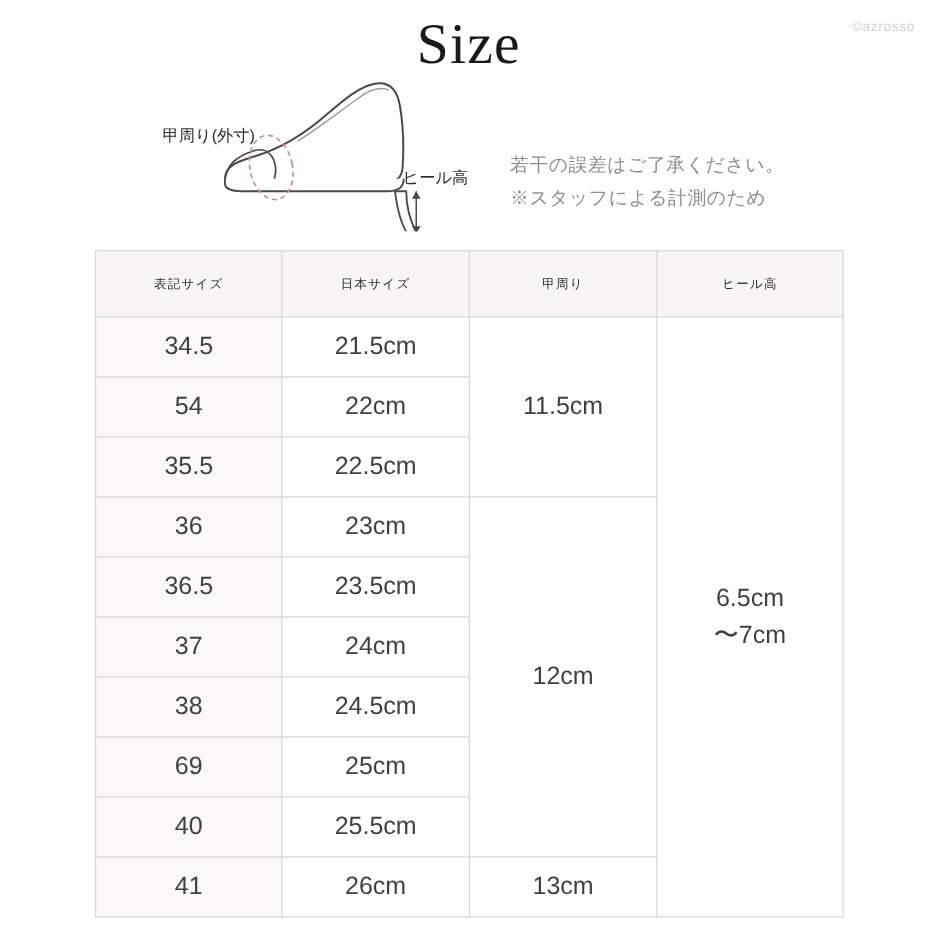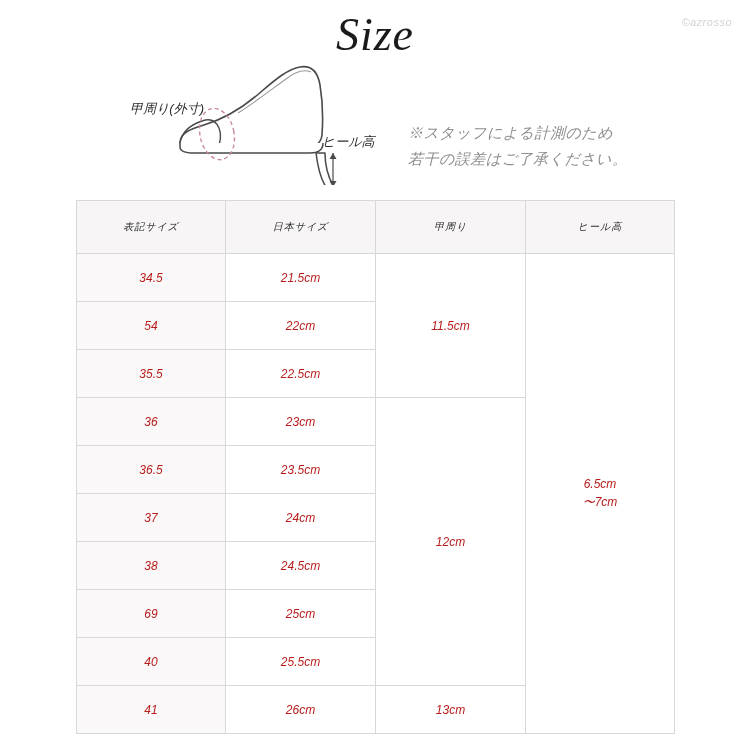--- a/index.html
+++ b/index.html
@@ -11,21 +11,20 @@
     height: 750px;
     background: #ffffff;
     font-family: "Liberation Sans", sans-serif;
     color: #333333;
     overflow: hidden;
   }
   .page {
     position: relative;
     width: 750px;
     height: 750px;
-    font-style: italic;
   }
 
   
   .title {
     position: absolute;
     top: 8px;
     left: 0;
     width: 750px;
     text-align: center;
     font-family: "Liberation Serif", serif;
@@ -87,22 +86,22 @@
     top: 200px;
     left: 76px;
     width: 598px;
     border-collapse: collapse;
     table-layout: fixed;
   }
   .size-table th,
   .size-table td {
     border: 1px solid #d8d8d8;
     text-align: center;
-    color: #b91c1c;
-    font-size: 12px;
+    color: #404040;
+    font-size: 20px;
     font-weight: normal;
     padding: 0;
   }
   .size-table thead th {
     height: 52px;
     background: #f7f5f5;
     font-size: 10px;
     letter-spacing: 1px;
     color: #2b2b2b;
   }
@@ -148,22 +147,22 @@
       <path d="M213 98 l-3.5 6 h7 Z" fill="#4a4a4a"></path>
       <path d="M213 132 l-3.5 -6 h7 Z" fill="#4a4a4a"></path>
       <line x1="205" y1="132" x2="220" y2="132" stroke="#4a4a4a" stroke-width="1.2"></line>
     </svg>
   </div>
 
   <div class="label-kou">甲周り(外寸)</div>
   <div class="label-heel">ヒール高</div>
 
   <div class="note">
+    <div>若干の誤差はご了承ください。</div>
     <div>※スタッフによる計測のため</div>
-    <div>若干の誤差はご了承ください。</div>
   </div>
 
   <table class="size-table">
     <colgroup>
       <col class="col-a">
         <col class="col-b">
         <col class="col-c">
         <col class="col-d">
     </colgroup>
     <thead>

